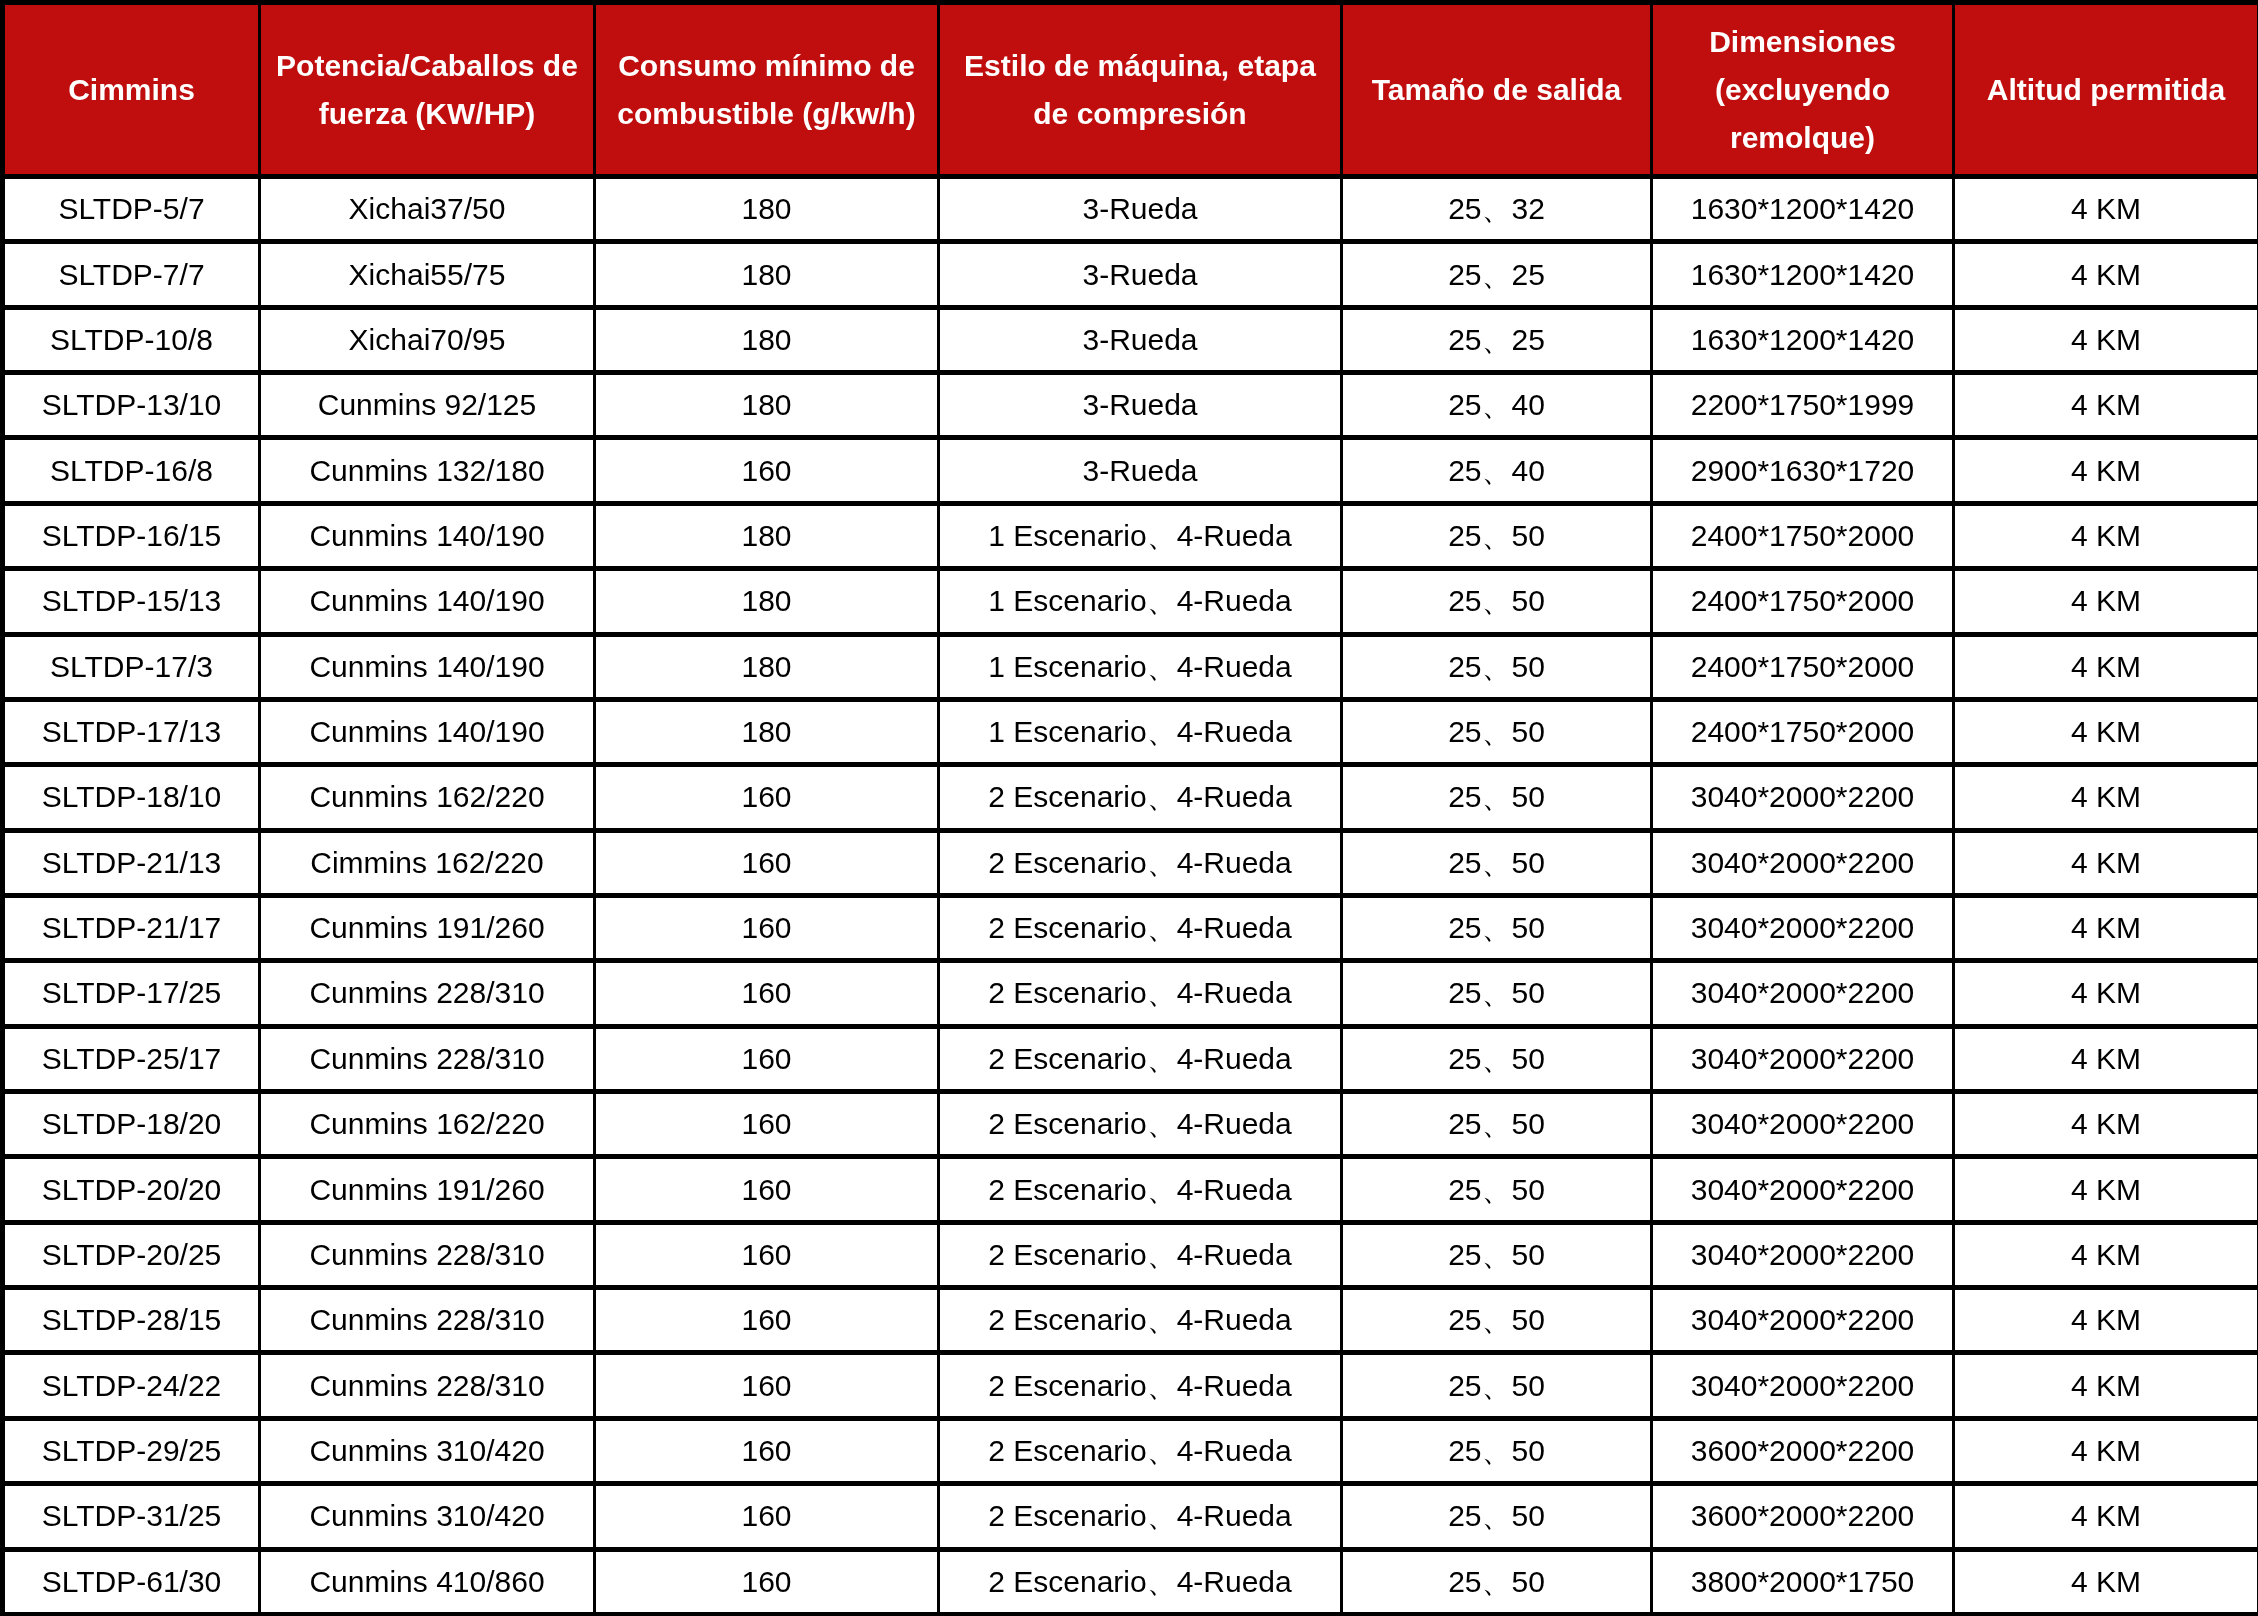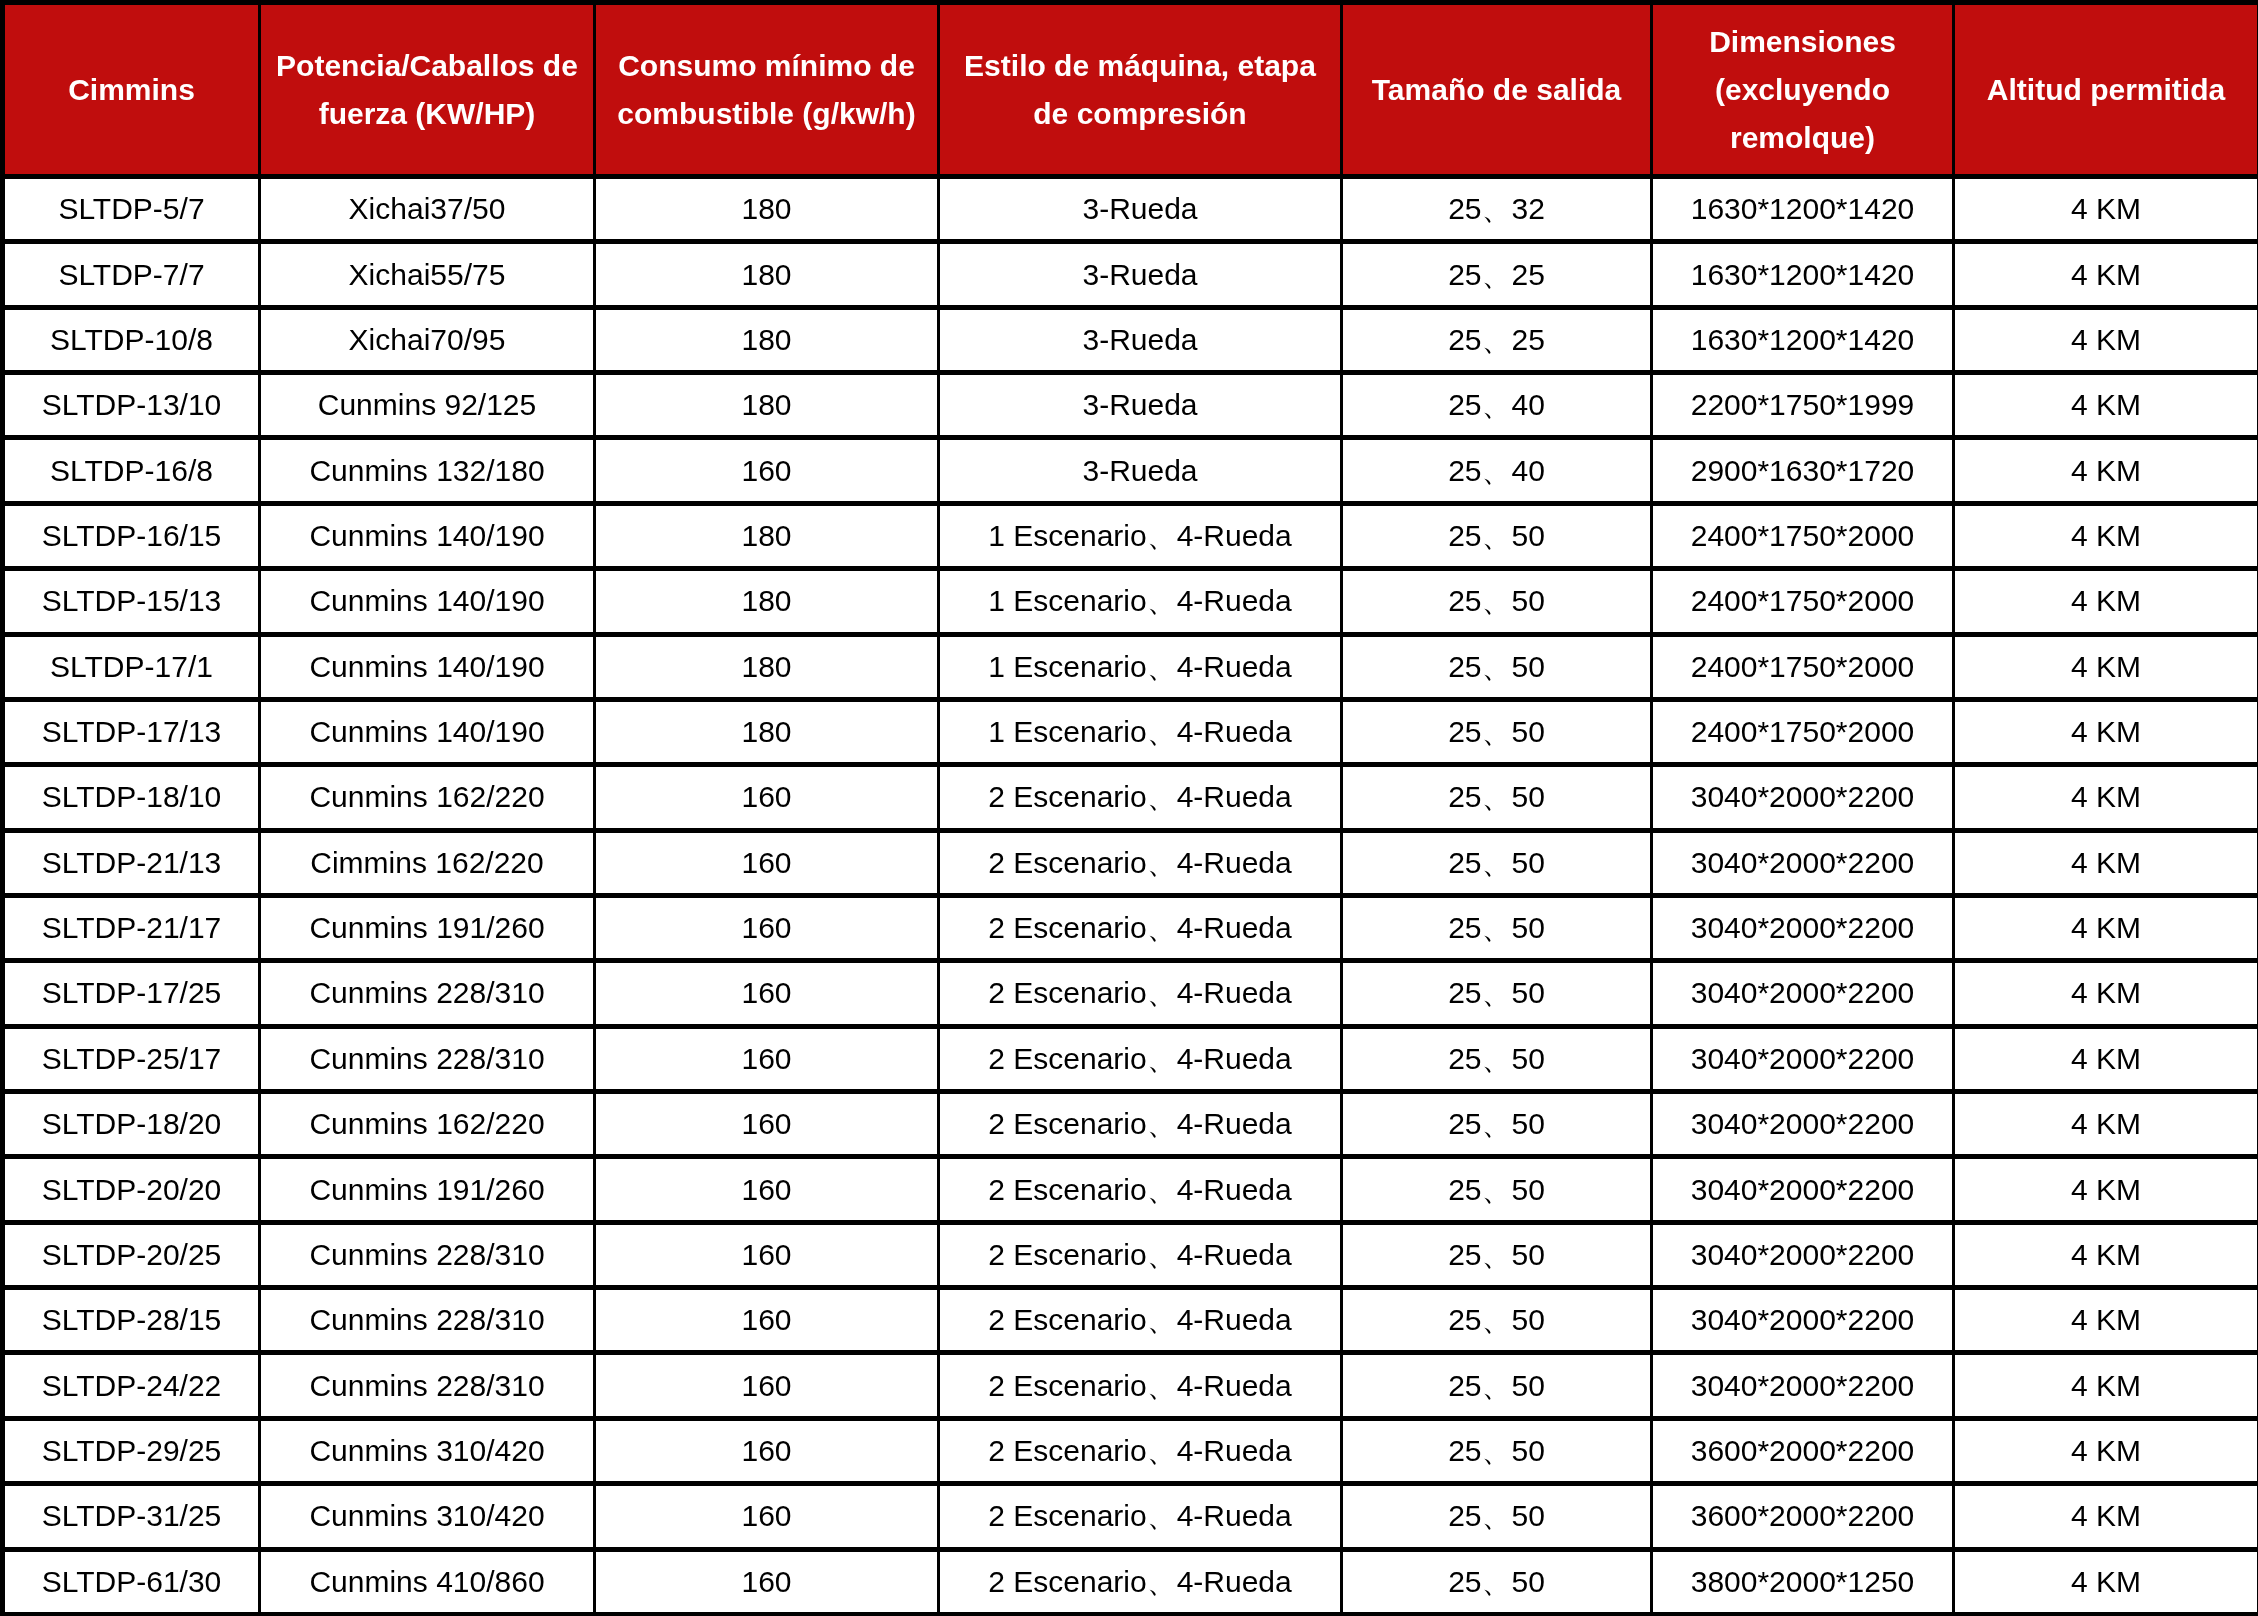--- a/index.html
+++ b/index.html
@@ -124,21 +124,21 @@
       <tr>
         <td>SLTDP-15/13</td>
         <td>Cunmins 140/190</td>
         <td>180</td>
         <td>1 Escenario、4-Rueda</td>
         <td>25、50</td>
         <td>2400*1750*2000</td>
         <td>4 KM</td>
       </tr>
       <tr>
-        <td>SLTDP-17/1</td>
+        <td>SLTDP-17/3</td>
         <td>Cunmins 140/190</td>
         <td>180</td>
         <td>1 Escenario、4-Rueda</td>
         <td>25、50</td>
         <td>2400*1750*2000</td>
         <td>4 KM</td>
       </tr>
       <tr>
         <td>SLTDP-17/13</td>
         <td>Cunmins 140/190</td>
@@ -255,18 +255,18 @@
         <td>25、50</td>
         <td>3600*2000*2200</td>
         <td>4 KM</td>
       </tr>
       <tr>
         <td>SLTDP-61/30</td>
         <td>Cunmins 410/860</td>
         <td>160</td>
         <td>2 Escenario、4-Rueda</td>
         <td>25、50</td>
-        <td>3800*2000*1250</td>
+        <td>3800*2000*1750</td>
         <td>4 KM</td>
       </tr>
     </tbody>
 </table>
 
 
 </body></html>

